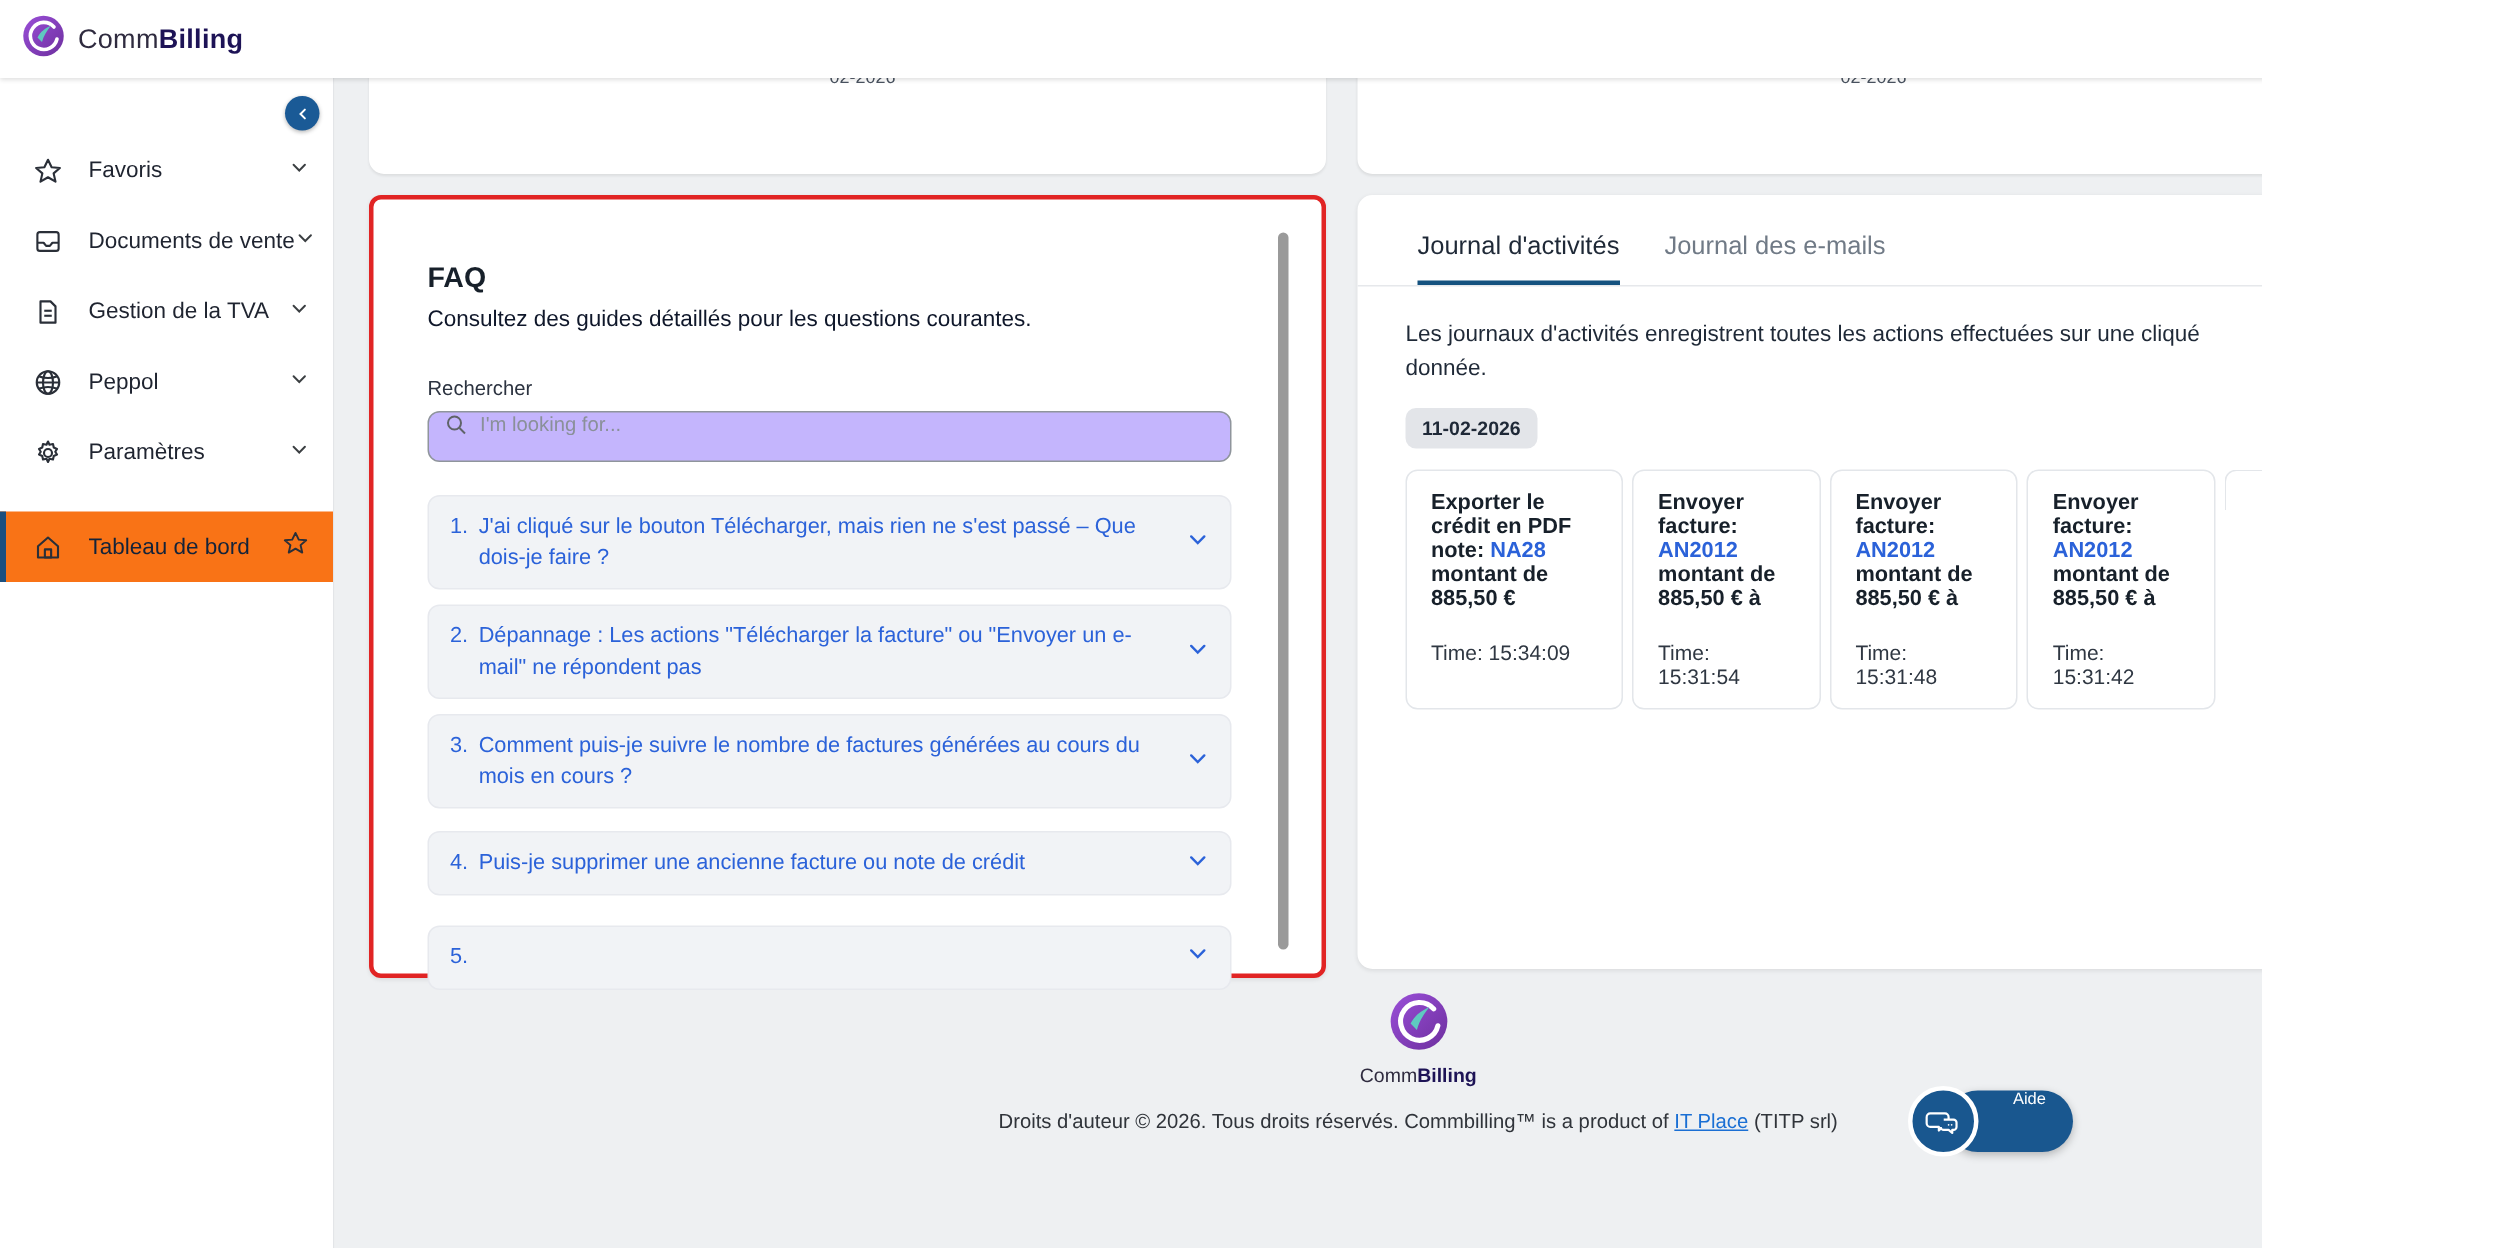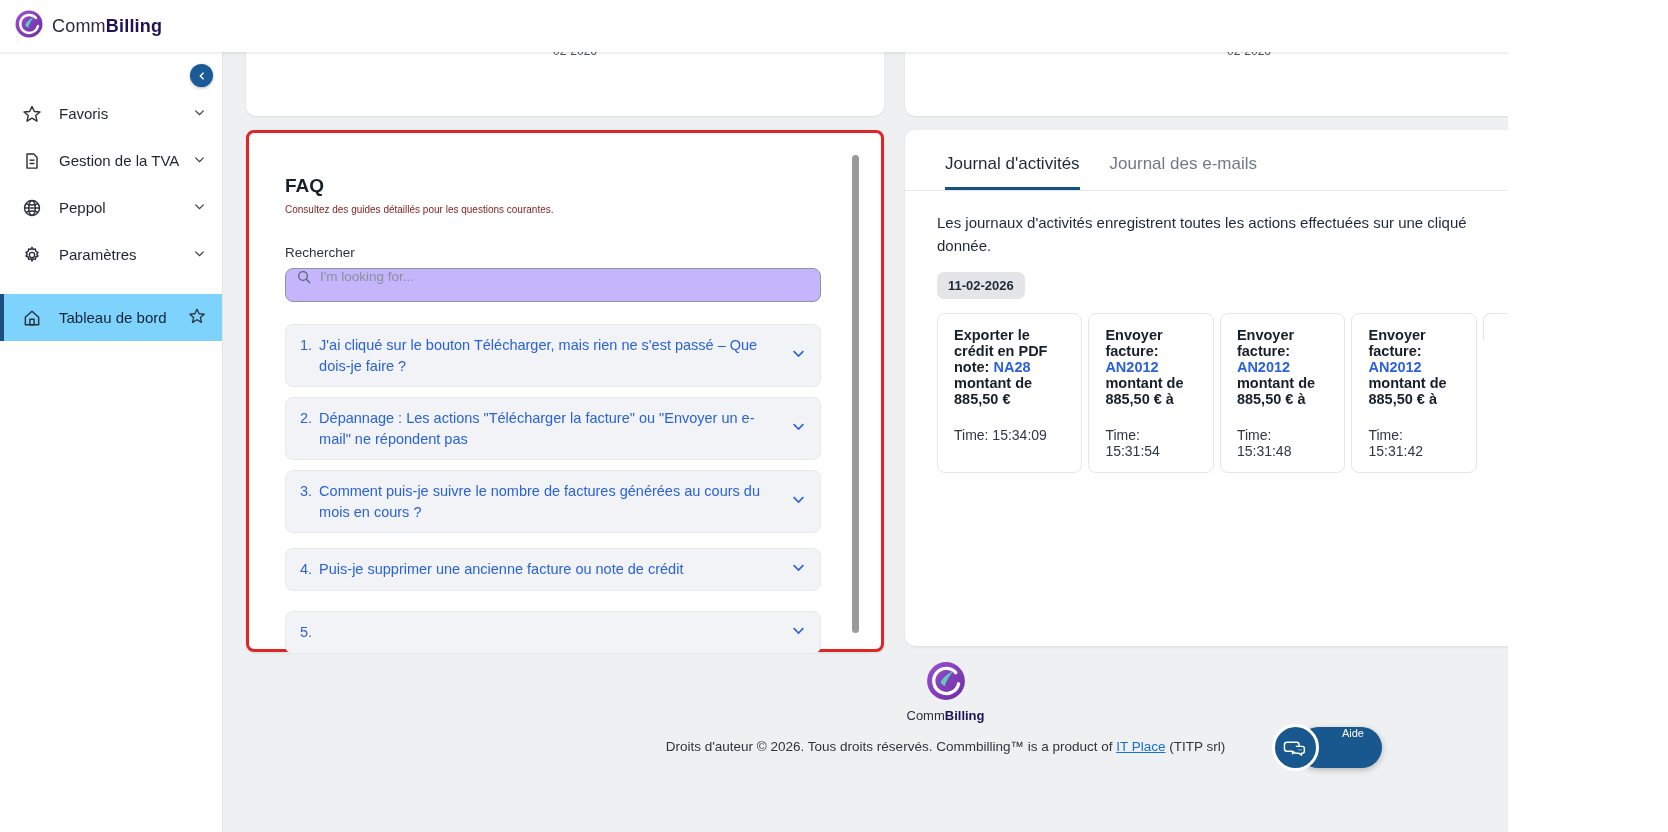--- a/index.html
+++ b/index.html
@@ -19,34 +19,34 @@
   .sidebar { position:absolute; left:0; top:52px; width:223px; height:780px; background:#ffffff;
              border-right:1px solid #e3e5e8; z-index:40; }
   .collapse-btn { position:absolute; right:9px; top:12px; width:23px; height:23px; border-radius:50%;
                   background:#1a5a96; color:#fff; display:flex; align-items:center; justify-content:center;
                   font-size:12px; cursor:pointer; box-shadow:0 1px 3px rgba(0,0,0,.3); }
   .nav { margin-top:38px; }
   .nav-item { height:47px; display:flex; align-items:center; padding:0 16px 0 22px; cursor:pointer; color:#1f2430; }
   .nav-item .nav-ic { width:20px; height:20px; margin-right:17px; color:#2a2f38; flex:0 0 auto; }
   .nav-item .nav-label { font-size:15px; flex:1 1 auto; white-space:nowrap; }
   .nav-item .nav-chev { color:#3c4043; flex:0 0 auto; }
-  .nav-item.active { background:#7dd3fc; border-left:4px solid #1c4f7e; padding-left:18px; margin-top:16px; }
+  .nav-item.active { background:#f97316; border-left:4px solid #1c4f7e; padding-left:18px; margin-top:16px; }
   .nav-item.active .nav-label { color:#13233a; }
 
   
   .top-card { position:absolute; top:30px; height:86px; background:#ffffff; border-radius:10px;
               box-shadow:0 1px 2px rgba(0,0,0,.08); z-index:10; }
   .top-card .clip-label { position:absolute; top:14px; font-size:12px; color:#4a5360; }
 
   
   .faq-card { position:absolute; left:246px; top:130px; width:638px; height:522px; background:#ffffff;
               border:3px solid #e12424; border-radius:8px; z-index:20; box-shadow:0 1px 3px rgba(0,0,0,.08); }
   .faq-inner { position:absolute; left:36px; top:42px; right:60px; bottom:20px; }
   .faq-title { font-size:19px; font-weight:700; color:#17202a; }
-  .faq-sub { font-size:10px; color:#7f1d1d; margin-top:7px; }
+  .faq-sub { font-size:15px; color:#0f172a; margin-top:7px; }
   .faq-search-label { font-size:13.5px; color:#2c3340; margin-top:30px; }
   .faq-search { margin-top:8px; height:34px; border:1px solid #8f959c; border-radius:8px; display:flex;
                 align-items:flex-start; padding:0 10px; background:#c4b5fd; }
   .faq-search input { border:none; outline:none; flex:1; font-size:13.5px; color:#202124;
                       font-family:"Liberation Sans", sans-serif; background:transparent; }
   .faq-search input::placeholder { color:#8a9099; }
   .faq-items { margin-top:22px; display:flex; flex-direction:column; }
   .faq-item { background:#f1f3f6; border:1px solid #e7e9ee; border-radius:8px; display:flex; align-items:center;
               padding:10px 14px; cursor:pointer; margin-bottom:10px; }
   .faq-q { flex:1; font-size:14.5px; color:#2b62d9; font-weight:500; line-height:1.42; display:flex; }
@@ -140,20 +140,34 @@
         </svg>
     </div>
     <div class="nav">
       <div class="nav-item">
         <span class="nav-ic">
           <svg width="20" height="20" viewBox="0 0 24 24" fill="none" stroke="#2a2f38" stroke-width="1.7" stroke-linejoin="round">
               <polygon points="12,3 14.9,9 21.5,9.6 16.5,13.9 18,20.5 12,17 6,20.5 7.5,13.9 2.5,9.6 9.1,9"></polygon>
             </svg>
         </span>
         <span class="nav-label">Favoris</span>
+        <span class="nav-chev">
+          <svg width="13" height="13" viewBox="0 0 24 24" fill="none" stroke="#3c4043" stroke-width="2.4" stroke-linecap="round">
+              <polyline points="5,9 12,16 19,9"></polyline>
+            </svg>
+        </span>
+      </div>
+      <div class="nav-item">
+        <span class="nav-ic">
+          <svg width="20" height="20" viewBox="0 0 24 24" fill="none" stroke="#2a2f38" stroke-width="1.7" stroke-linejoin="round">
+              <rect x="3.5" y="4.5" width="17" height="15" rx="2"></rect>
+              <polyline points="3.5,13 8.5,13 10.5,15.5 13.5,15.5 15.5,13 20.5,13"></polyline>
+            </svg>
+        </span>
+        <span class="nav-label">Documents de vente</span>
         <span class="nav-chev">
           <svg width="13" height="13" viewBox="0 0 24 24" fill="none" stroke="#3c4043" stroke-width="2.4" stroke-linecap="round">
               <polyline points="5,9 12,16 19,9"></polyline>
             </svg>
         </span>
       </div>
       <div class="nav-item">
         <span class="nav-ic">
           <svg width="20" height="20" viewBox="0 0 24 24" fill="none" stroke="#2a2f38" stroke-width="1.7" stroke-linejoin="round">
               <path d="M6 3.5 h8 l4 4 v13 h-12 z"></path>

